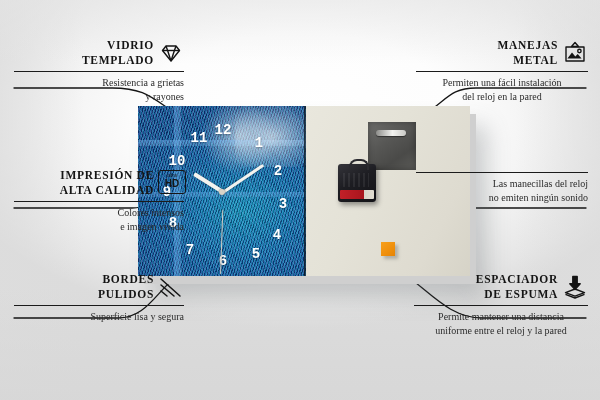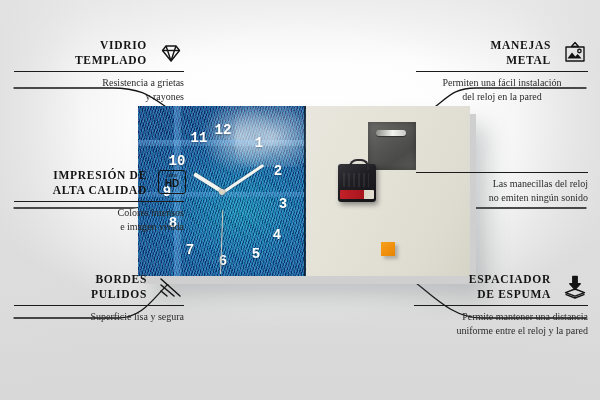--- a/index.html
+++ b/index.html
@@ -107,21 +107,21 @@
   #mech-detail{position:absolute;left:5px;top:9px;width:26px;height:14px;
     background:repeating-linear-gradient(90deg, rgba(255,255,255,.07) 0 2px, rgba(0,0,0,0) 2px 5px);}
   #foam-spacer{
     position:absolute;left:75px;top:136px;width:14px;height:14px;
     background:linear-gradient(140deg,#f7a01c 0%,#ef8f0c 60%,#e58406 100%);
     box-shadow:3px 3px 3px rgba(90,90,85,.35);
   }
 
   
   .callout{position:absolute;}
-  .callout .head{display:flex;align-items:center;gap:11px;}
+  .callout .head{display:flex;align-items:center;gap:4px;}
   .callout.right .head{flex-direction:row;}
   .callout.left .head{flex-direction:row-reverse;justify-content:flex-start;}
   .title{
     font-family:"Liberation Serif", serif;font-weight:700;
     font-size:11.5px;letter-spacing:.7px;color:#141414;line-height:1.28;
     text-transform:uppercase;white-space:pre-line;
   }
   .callout.left .title{text-align:right;}
   .rule{height:1px;background:#1b1b1b;margin:4px 0 4px 0;}
   .sub{
@@ -311,17 +311,17 @@
         <svg viewBox="0 0 26 26">
             <g fill="none" stroke="#141414" stroke-width="1.4" stroke-linejoin="round">
           <path d="M10.8 2.5 h4.4 v7.2 h3.0 L13 15.6 L7.8 9.7 h3.0 Z" fill="#141414"></path>
           <path d="M13 15.0 L22.5 18.6 L13 22.2 L3.5 18.6 Z"></path>
           <path d="M3.5 20.4 L13 24.0 L22.5 20.4"></path>
         </g>
           </svg>
       </span>
     </div>
     <div class="rule"></div>
-    <div class="sub" style="text-align:right">Permite mantener una distancia
+    <div class="sub" style="text-align:center">Permite mantener una distancia
 uniforme entre el reloj y la pared</div>
   </div>
 
 </div>
 
 </body></html>

